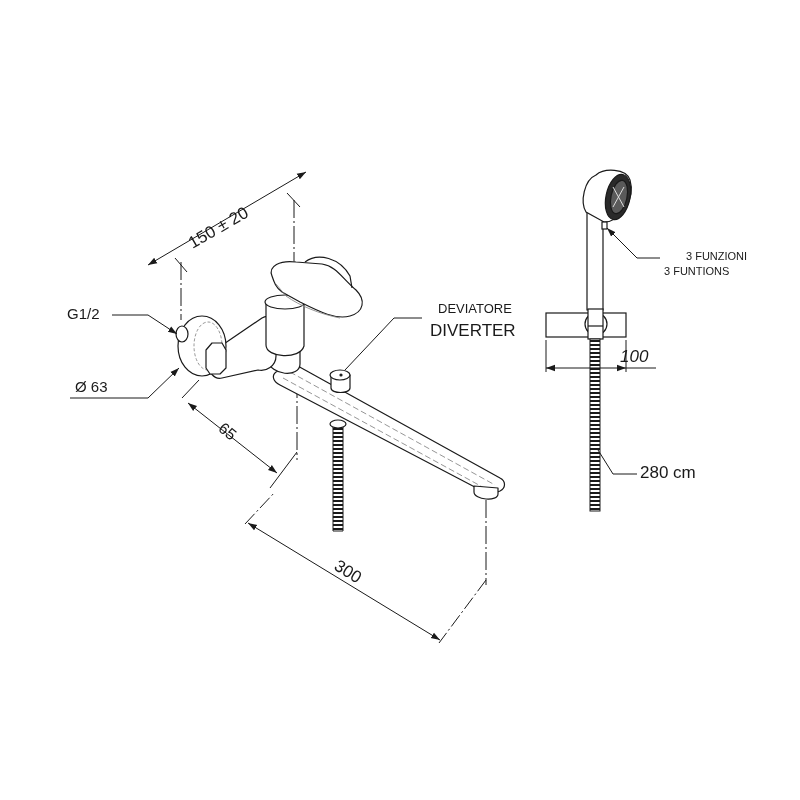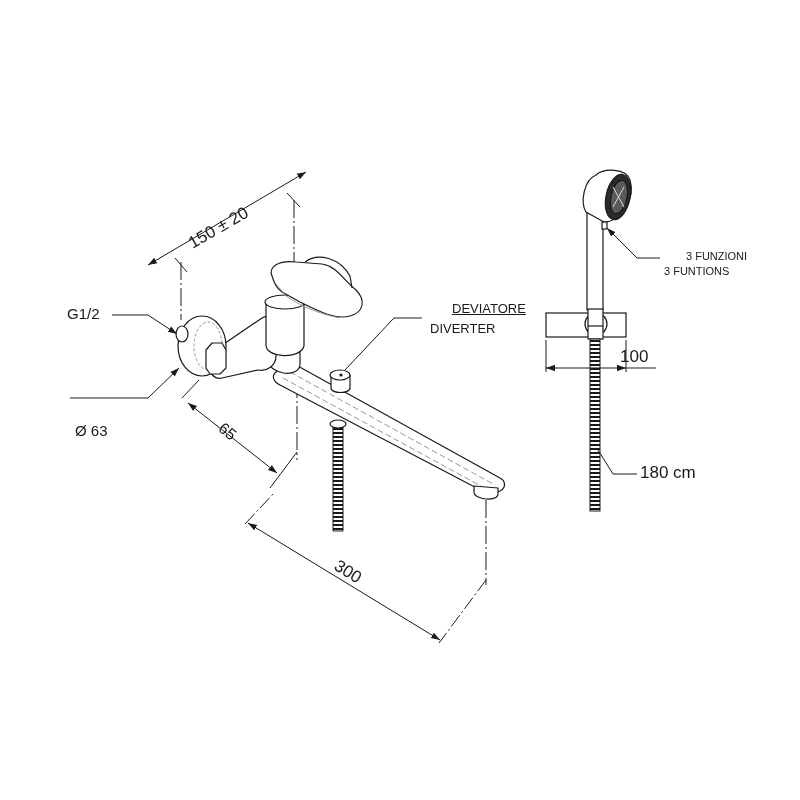--- a/index.html
+++ b/index.html
@@ -119,27 +119,27 @@
 
     <line x1="598" y1="450" x2="613" y2="474"></line>
     <line x1="613" y1="474" x2="637" y2="474"></line>
   </g>
 </svg>
 
 <div class="lbl lbl-md dim-rot" style="left:185px; top:236px; font-size:17px; transform: rotate(-30deg);">150 ± 20</div>
 
 <div class="lbl lbl-md" style="left:67px; top:305px;text-align:right;">G1/2</div>
 
-<div class="lbl lbl-md" style="left:75px; top:378px;margin-top:44px;">Ø 63</div>
+<div class="lbl lbl-md" style="left:75px; top:378px;">Ø 63</div>
 
 <div class="lbl lbl-md dim-rot" style="left:226px; top:419px; font-size:16px; transform: rotate(39deg);">65</div>
 
 <div class="lbl lbl-md dim-rot" style="left:341px; top:556px; font-size:17px; transform: rotate(32deg);">300</div>
 
-<div class="lbl lbl-sm" style="left:452px; top:301px; font-size:13px;text-decoration:underline;">DEVIATORE</div>
-<div class="lbl lbl-sm it" style="left:430px; top:321px; font-size:13px;">DIVERTER</div>
+<div class="lbl lbl-sm" style="left:438px; top:301px; font-size:13px;">DEVIATORE</div>
+<div class="lbl lbl-sm it" style="left:430px; top:321px; font-size:17px;">DIVERTER</div>
 
 <div class="lbl lbl-sm" style="left:663px; top:250px;margin-left:23px;">3 FUNZIONI</div>
 <div class="lbl lbl-sm it" style="left:664px; top:265px;">3 FUNTIONS</div>
 
-<div class="lbl lbl-md" style="left:620px; top:347px; font-size:17px;">100</div>
+<div class="lbl lbl-md" style="left:620px; top:347px; font-size:17px;font-style:italic;">100</div>
 
-<div class="lbl lbl-md" style="left:640px; top:463px; font-size:17px;">180 cm</div>
+<div class="lbl lbl-md" style="left:640px; top:463px; font-size:17px;">280 cm</div>
 
 </body></html>

